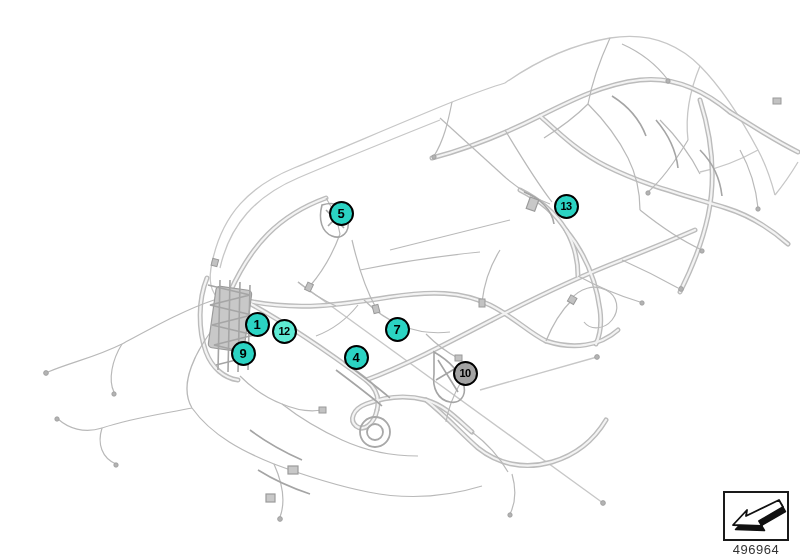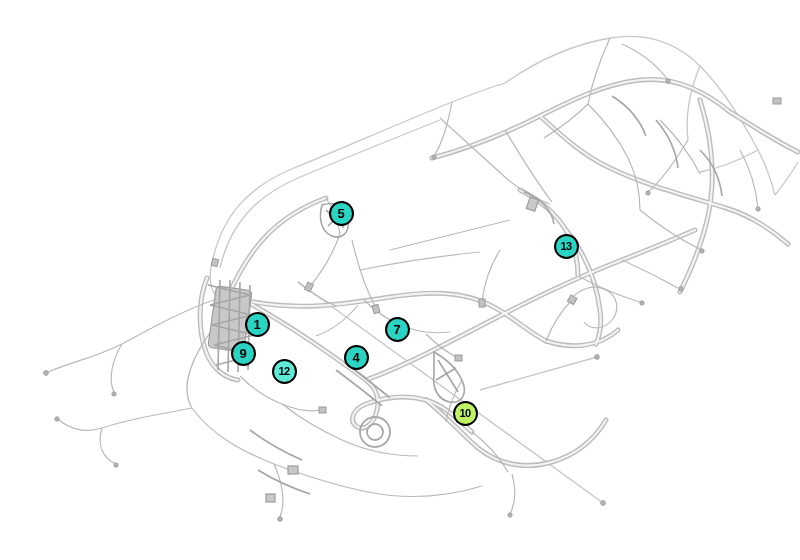--- a/index.html
+++ b/index.html
@@ -15,21 +15,21 @@
   g.cluster rect{fill:#c8c8c8;stroke:#9b9b9b;stroke-width:1.2;}
   g.cluster circle{fill:none;stroke:#a8a8a8;stroke-width:1.8;}
   g.blob circle{fill:#b3b3b3;stroke:#9a9a9a;stroke-width:.8;}
   g.blob rect{fill:#c2c2c2;stroke:#9a9a9a;stroke-width:1;}
   
   #callout-layer{position:absolute;left:0;top:0;width:800px;height:560px;}
   .callout{position:absolute;width:25px;height:25px;border:2px solid #000;border-radius:50%;
            box-sizing:border-box;display:flex;align-items:center;justify-content:center;
            font-weight:bold;font-size:13px;line-height:1;cursor:pointer;
            font-family:"Liberation Sans",sans-serif;}
-  .callout.two-digit{font-size:11px;letter-spacing:-0.5px;margin-top:40px;}
+  .callout.two-digit{font-size:11px;letter-spacing:-0.5px;}
   
   .footer-mark{position:absolute;left:723px;top:491px;width:66px;text-align:center;}
   .arrow-box{width:66px;height:50px;border:2px solid #1a1a1a;box-sizing:border-box;background:#fff;}
   .part-number{margin-top:1px;font-size:13px;color:#333;letter-spacing:.5px;
                font-family:"Liberation Sans",sans-serif;}
 </style>
 </head>
 <body>
 
 <div class="stage">
@@ -178,17 +178,26 @@
   </svg>
 
   <div id="callout-layer">
       <div class="callout" style="left: 328.5px; top: 200.5px; background: rgb(43, 211, 195); border-color: rgb(0, 0, 0); color: rgb(0, 0, 0);">5</div>
       <div class="callout two-digit" style="left: 553.5px; top: 193.5px; background: rgb(43, 211, 195); border-color: rgb(0, 0, 0); color: rgb(0, 0, 0);">13</div>
       <div class="callout" style="left: 244.5px; top: 311.5px; background: rgb(43, 211, 195); border-color: rgb(0, 0, 0); color: rgb(0, 0, 0);">1</div>
       <div class="callout two-digit" style="left: 271.5px; top: 318.5px; background: #5eead4; border-color: rgb(0, 0, 0); color: rgb(0, 0, 0);">12</div>
       <div class="callout" style="left: 230.5px; top: 340.5px; background: rgb(43, 211, 195); border-color: rgb(0, 0, 0); color: rgb(0, 0, 0);">9</div>
       <div class="callout" style="left: 343.5px; top: 344.5px; background: rgb(43, 211, 195); border-color: rgb(0, 0, 0); color: rgb(0, 0, 0);">4</div>
       <div class="callout" style="left: 384.5px; top: 316.5px; background: rgb(43, 211, 195); border-color: rgb(0, 0, 0); color: rgb(0, 0, 0);">7</div>
-      <div class="callout two-digit" style="left: 452.5px; top: 360.5px; background: #bef264; border-color: rgb(0, 0, 0); color: rgb(0, 0, 0);">10</div>
+      <div class="callout two-digit" style="left: 452.5px; top: 360.5px; background: #a3a3a3; border-color: rgb(0, 0, 0); color: rgb(0, 0, 0);">10</div>
     </div>
 
+  <div class="footer-mark">
+    <div class="arrow-box">
+      <svg width="62" height="46" viewBox="0 0 62 46">
+        <polygon points="10.5,36.5 24.5,21.5 23.5,27.5 56.5,11.5 60.5,18.5 36.5,32.5 39.5,37.5" fill="#111" stroke="#111" stroke-width="1.5" stroke-linejoin="round"></polygon>
+        <polygon points="8,32 22,17 21,23 54,7 58,14 34,28 37,33" fill="#ffffff" stroke="#111" stroke-width="1.8" stroke-linejoin="round"></polygon>
+      </svg>
+    </div>
+    <div class="part-number">496964</div>
+  </div>
 
 </div>
 
 </body></html>

